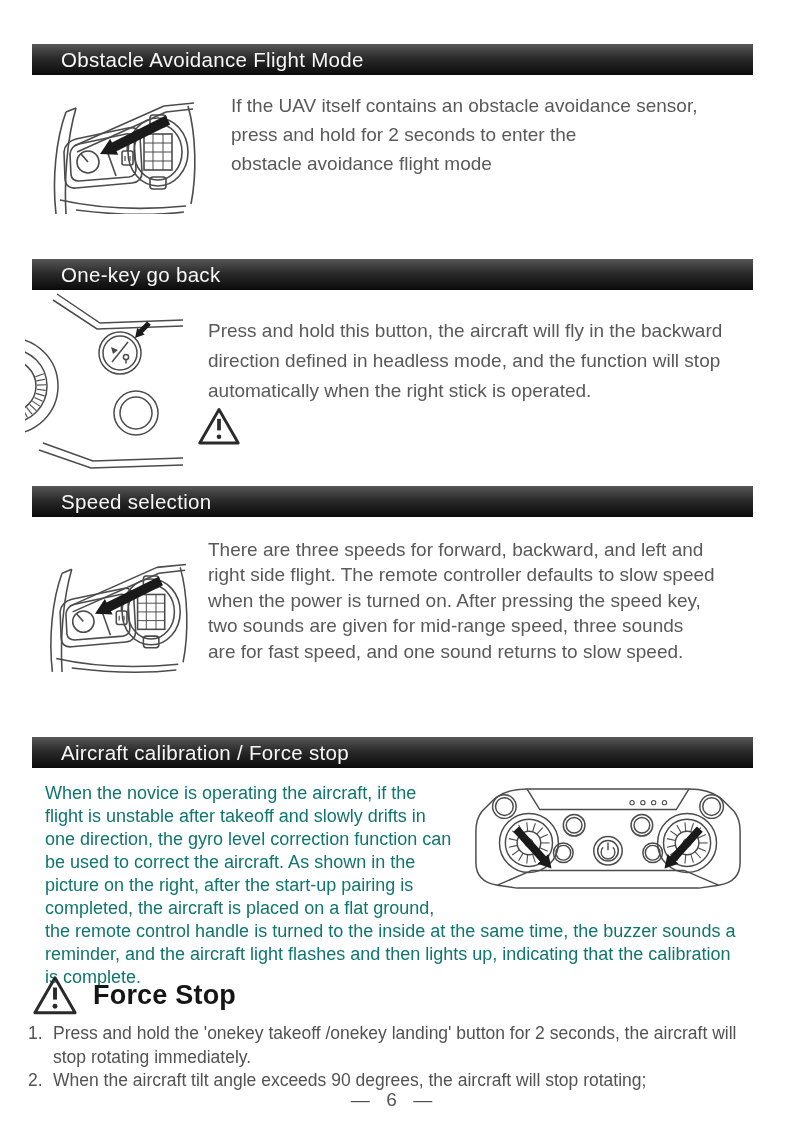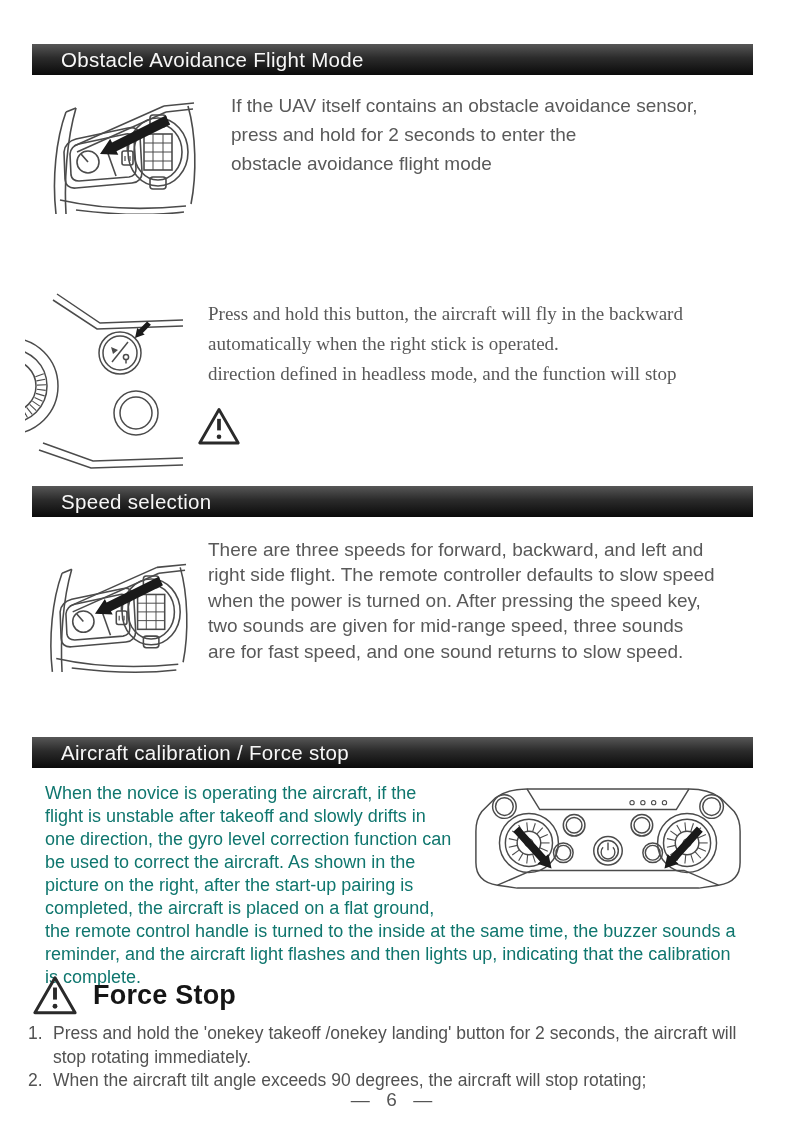--- a/index.html
+++ b/index.html
@@ -8,21 +8,21 @@
     font-family:"Liberation Sans","DejaVu Sans",sans-serif;
   }
   .bar{
     position:absolute;left:32px;width:721px;height:31px;box-sizing:border-box;
     background:linear-gradient(180deg,#575757 0%,#2b2b2b 45%,#0a0a0a 100%);
     color:#f7f7f7;display:flex;align-items:center;padding-left:29px;
     font-size:20.5px;font-weight:normal;letter-spacing:.3px;
   }
   .tx{position:absolute;color:#595959;font-size:19px;}
   #tx-obstacle{left:231px;top:91px;line-height:29px;}
-  #tx-onekey{left:208px;top:299px;line-height:30px;font-family:Liberation Serif, serif;}
+  #tx-onekey{left:208px;top:316px;line-height:30px;}
   #tx-speed{left:208px;top:537px;line-height:25.4px;}
   .warn-row{position:absolute;left:197px;top:396px;display:flex;align-items:flex-start;}
   .warn-tri{width:44px;height:40px;margin-top:10px;flex:none;}
   .warn-text{margin-left:9px;line-height:29px;font-size:19px;color:#595959;}
   .illo{position:absolute;}
   #illo-a1{left:36px;top:84px;width:190px;height:130px;}
   #illo-b{left:25px;top:291px;width:160px;height:190px;}
   #illo-a2{left:33px;top:533px;width:184px;height:152px;}
   .calib{
     position:absolute;left:45px;top:782px;width:702px;
@@ -116,20 +116,23 @@
   <svg id="illo-a1" class="illo" viewBox="0 0 190 130">
     <use href="#def-illo-a"></use>
   </svg>
 
   <div class="tx" id="tx-obstacle">
     <div>If the UAV itself contains an obstacle avoidance sensor,</div>
     <div>press and hold for 2 seconds to enter the</div>
     <div>obstacle avoidance flight mode</div>
   </div>
 
+  <div class="bar" style="top:259px">
+    <span>One-key go back</span>
+  </div>
 
   <svg id="illo-b" class="illo" viewBox="0 0 160 190">
     <g fill="none" stroke="#4b4b4b" stroke-width="1.5">
       <path d="M32 3 L75 32 L158 29"></path>
       <path d="M28 9 L72 38 L158 35"></path>
       <path d="M18 152 L68 170 L158 167"></path>
       <path d="M14 159 L66 177 L158 174"></path>
       <circle cx="-15" cy="95" r="48"></circle>
       <circle cx="-15" cy="95" r="37"></circle>
       <circle cx="-15" cy="95" r="26"></circle>
@@ -152,22 +155,22 @@
       <circle cx="101" cy="66" r="2.6"></circle>
       <path d="M101 68.6 v4"></path>
       <circle cx="111" cy="122" r="22"></circle>
       <circle cx="111" cy="122" r="16"></circle>
     </g>
     <path d="M122.1,30.4 L114,38.6 L112.2,36.9 L110,47 L119.7,43.5 L117.8,41.9 L125.9,33.7 Z" fill="#1a1a1a"></path>
   </svg>
 
   <div class="tx" id="tx-onekey">
     <div>Press and hold this button, the aircraft will fly in the backward</div>
+    <div>direction defined in headless mode, and the function will stop</div>
     <div>automatically when the right stick is operated.</div>
-    <div>direction defined in headless mode, and the function will stop</div>
   </div>
 
   <div class="warn-row">
     <svg class="warn-tri" viewBox="0 0 40 36">
       <use href="#def-warn-tri"></use>
     </svg>
   </div>
 
   <div class="bar" style="top:486px">
     <span>Speed selection</span>

